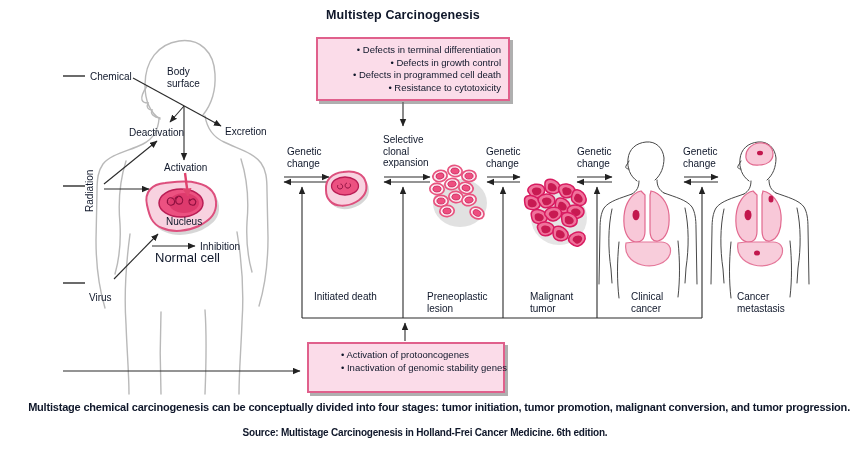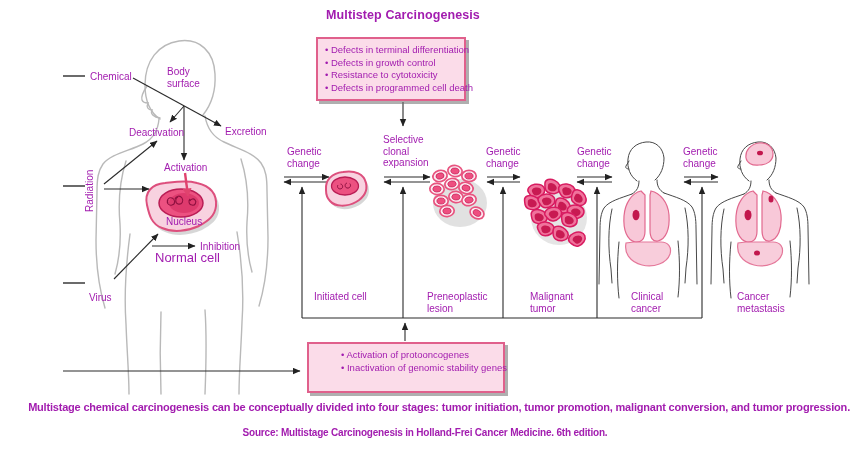--- a/index.html
+++ b/index.html
@@ -1,26 +1,26 @@
 <!DOCTYPE html>
 <html><head>
 <meta charset="utf-8">
 <style>
   html,body{margin:0;padding:0;background:#fff;}
   .canvas{position:relative;width:850px;height:451px;background:#ffffff;overflow:hidden;
-          font-family:"Liberation Sans", sans-serif;color:#a21caf;}
+          font-family:"Liberation Sans", sans-serif;color:#0f172a;}
   .canvas svg{position:absolute;left:0;top:0;}
   .lbl{position:absolute;font-size:10px;line-height:11.5px;white-space:pre-line;}
   .lbl-lg{font-size:13px;}
   .title{position:absolute;left:303px;top:8px;width:200px;text-align:center;
          font-size:12.5px;font-weight:bold;letter-spacing:.1px;}
   .pinkbox{position:absolute;box-sizing:border-box;background:#fbdce9;border:2px solid #e0608c;
            box-shadow:3px 3px 0 rgba(110,110,110,.55);padding:5px 7px 4px 7px;}
   .pinkbox .bullet{font-size:9.5px;line-height:12.6px;white-space:nowrap;}
-  .box-top{left:316px;top:37px;width:150px;height:64px;}
+  .box-top{left:316px;top:37px;width:194px;height:64px;text-align:right;}
   .box-bottom{left:307px;top:342px;width:198px;height:51px;padding-left:32px;}
   .vert-label{position:absolute;writing-mode:vertical-rl;transform:rotate(180deg);
               font-size:10px;}
   .caption{position:absolute;left:0;top:401px;width:850px;text-align:right;
            font-size:11px;font-weight:bold;letter-spacing:-.2px;}
   .source{position:absolute;left:0;top:427px;width:850px;text-align:center;
           font-size:10px;font-weight:bold;letter-spacing:-.2px;}
 </style>
 </head>
 <body>
@@ -186,22 +186,22 @@
       <ellipse cx="659" cy="199" rx="2.5" ry="3.5" fill="#c2174d"></ellipse>
       <ellipse cx="645" cy="253" rx="3" ry="2.5" fill="#c2174d"></ellipse>
     </g>
   </svg>
 
   <div class="title">Multistep Carcinogenesis</div>
 
   <div class="pinkbox box-top">
       <div class="bullet">• Defects in terminal differentiation</div>
       <div class="bullet">• Defects in growth control</div>
+      <div class="bullet">• Defects in programmed cell death</div>
       <div class="bullet">• Resistance to cytotoxicity</div>
-      <div class="bullet">• Defects in programmed cell death</div>
     </div>
   <div class="pinkbox box-bottom">
       <div class="bullet">• Activation of protooncogenes</div>
       <div class="bullet">• Inactivation of genomic stability genes</div>
     </div>
 
   <div class="lbl" style="left:90px;top:71px;">Chemical</div>
   <div class="lbl" style="left:167px;top:66px;">Body
 surface</div>
   <div class="lbl" style="left:129px;top:127px;">Deactivation</div>
@@ -218,21 +218,21 @@
   <div class="lbl" style="left:383px;top:134px;">Selective
 clonal
 expansion</div>
   <div class="lbl" style="left:486px;top:146px;">Genetic
 change</div>
   <div class="lbl" style="left:577px;top:146px;">Genetic
 change</div>
   <div class="lbl" style="left:683px;top:146px;">Genetic
 change</div>
 
-  <div class="lbl" style="left:314px;top:291px;">Initiated cell</div>
+  <div class="lbl" style="left:314px;top:291px;">Initiated death</div>
   <div class="lbl" style="left:427px;top:291px;">Preneoplastic
 lesion</div>
   <div class="lbl" style="left:530px;top:291px;">Malignant
 tumor</div>
   <div class="lbl" style="left:631px;top:291px;">Clinical
 cancer</div>
   <div class="lbl" style="left:737px;top:291px;">Cancer
 metastasis</div>
 
   <div class="caption">Multistage chemical carcinogenesis can be conceptually divided into four stages: tumor initiation, tumor promotion, malignant conversion, and tumor progression.</div>

